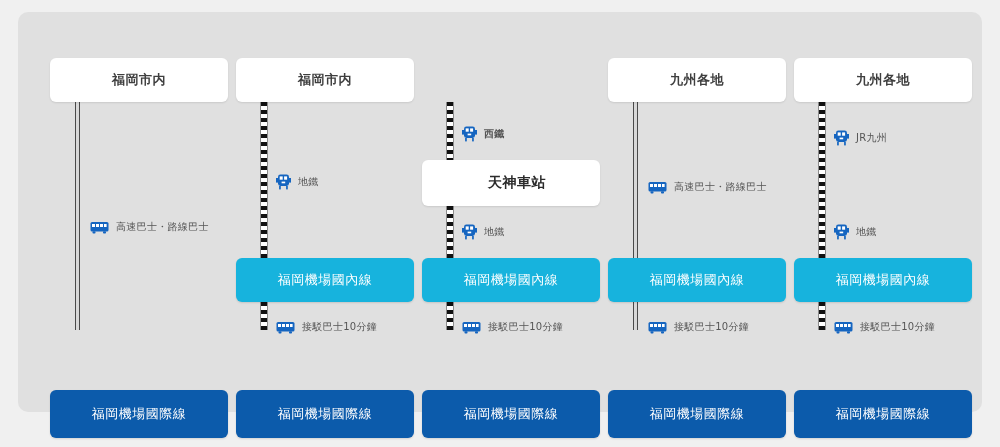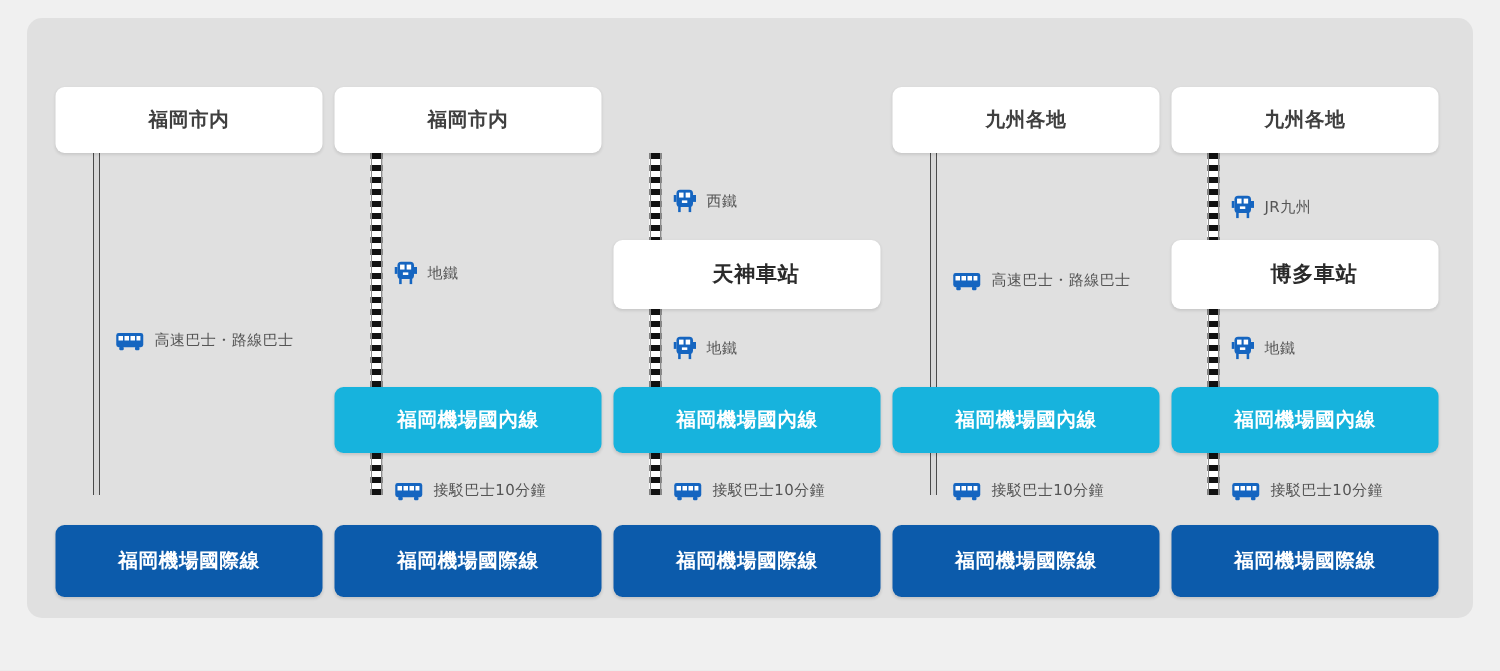--- a/index.html
+++ b/index.html
@@ -11,21 +11,21 @@
   }
   .panel {
     position: absolute;
     left: 18px; top: 12px;
     width: 964px; height: 400px;
     background: #e0e0e0;
     border-radius: 10px;
   }
   .cols {
     position: absolute;
-    left: 19px; top: 46px;
+    left: 32px; top: 46px;
     width: 926px; height: 332px;
     display: flex;
     gap: 8px;
   }
   .col {
     position: relative;
     width: 178px;
     height: 340px;
   }
 
@@ -56,26 +56,26 @@
     left: 0; right: 0;
     border-radius: 6px;
     display: flex;
     align-items: center;
     justify-content: center;
     z-index: 5;
     box-shadow: 0 1px 2px rgba(0,0,0,0.12);
   }
   .term span {
     font-size: 13px;
-    font-weight: bold;
+    font-weight: normal;
     color: #ffffff;
     letter-spacing: 0.5px;
   }
   .term.domestic { background: #17b3dd; height: 44px; }
-  .term.intl     { background: #0c5bab; height: 48px; }
+  .term.intl     { background: #0c5bab; height: 48px; margin-top: 40px; }
 
   
   .line {
     position: absolute;
     z-index: 1;
   }
   
   .line.road {
     width: 8px;
     background:
@@ -171,21 +171,21 @@
             <rect x="13" y="10.2" width="3" height="2.3" rx="0.8" fill="#1565c0"></rect>
           </svg>
           <span class="lbl">接駁巴士10分鐘</span>
         </div>
         <div class="term intl" style="top: 292px;">
           <span>福岡機場國際線</span>
         </div>
       </div>
       <div class="col">
         <div class="line rail" style="left: 24px; top: 44px; height: 228px;"></div>
-        <div class="note" style="left: 40px; top: 68px;">
+        <div class="note" style="left: 40px; top: 68px; font-weight: bold;">
           <svg class="ico" width="15" height="16" viewBox="0 0 15 16">
             <rect x="2" y="0.5" width="11" height="11.5" rx="2.4" fill="#1565c0"></rect>
             <rect x="3.7" y="2.4" width="3" height="3.3" fill="#ffffff"></rect>
             <rect x="8.1" y="2.4" width="3" height="3.3" fill="#ffffff"></rect>
             <rect x="5.6" y="7.6" width="3.6" height="1.7" fill="#ffffff"></rect>
             <rect x="0" y="4" width="2" height="4.6" fill="#1565c0"></rect>
             <rect x="13" y="4" width="2" height="4.6" fill="#1565c0"></rect>
             <rect x="3.1" y="12" width="1.7" height="3.4" fill="#1565c0"></rect>
             <rect x="10.1" y="12" width="1.7" height="3.4" fill="#1565c0"></rect>
           </svg>
@@ -286,23 +286,20 @@
             <rect x="3.7" y="2.4" width="3" height="3.3" fill="#ffffff"></rect>
             <rect x="8.1" y="2.4" width="3" height="3.3" fill="#ffffff"></rect>
             <rect x="5.6" y="7.6" width="3.6" height="1.7" fill="#ffffff"></rect>
             <rect x="0" y="4" width="2" height="4.6" fill="#1565c0"></rect>
             <rect x="13" y="4" width="2" height="4.6" fill="#1565c0"></rect>
             <rect x="3.1" y="12" width="1.7" height="3.4" fill="#1565c0"></rect>
             <rect x="10.1" y="12" width="1.7" height="3.4" fill="#1565c0"></rect>
           </svg>
           <span class="lbl">地鐵</span>
         </div>
-        <div class="card station" style="top: 102px;">
-          <span>博多車站</span>
-        </div>
         <div class="term domestic" style="top: 200px;">
           <span>福岡機場國內線</span>
         </div>
         <div class="note" style="left: 40px; top: 262px;">
           <svg class="ico" width="19" height="13" viewBox="0 0 19 13">
             <rect x="0.5" y="1" width="18" height="9.5" rx="1.6" fill="#1565c0"></rect>
             <rect x="2" y="3" width="3" height="3" fill="#ffffff"></rect>
             <rect x="6" y="3" width="3" height="3" fill="#ffffff"></rect>
             <rect x="10" y="3" width="3" height="3" fill="#ffffff"></rect>
             <rect x="14" y="3" width="2.6" height="3" fill="#ffffff"></rect>

